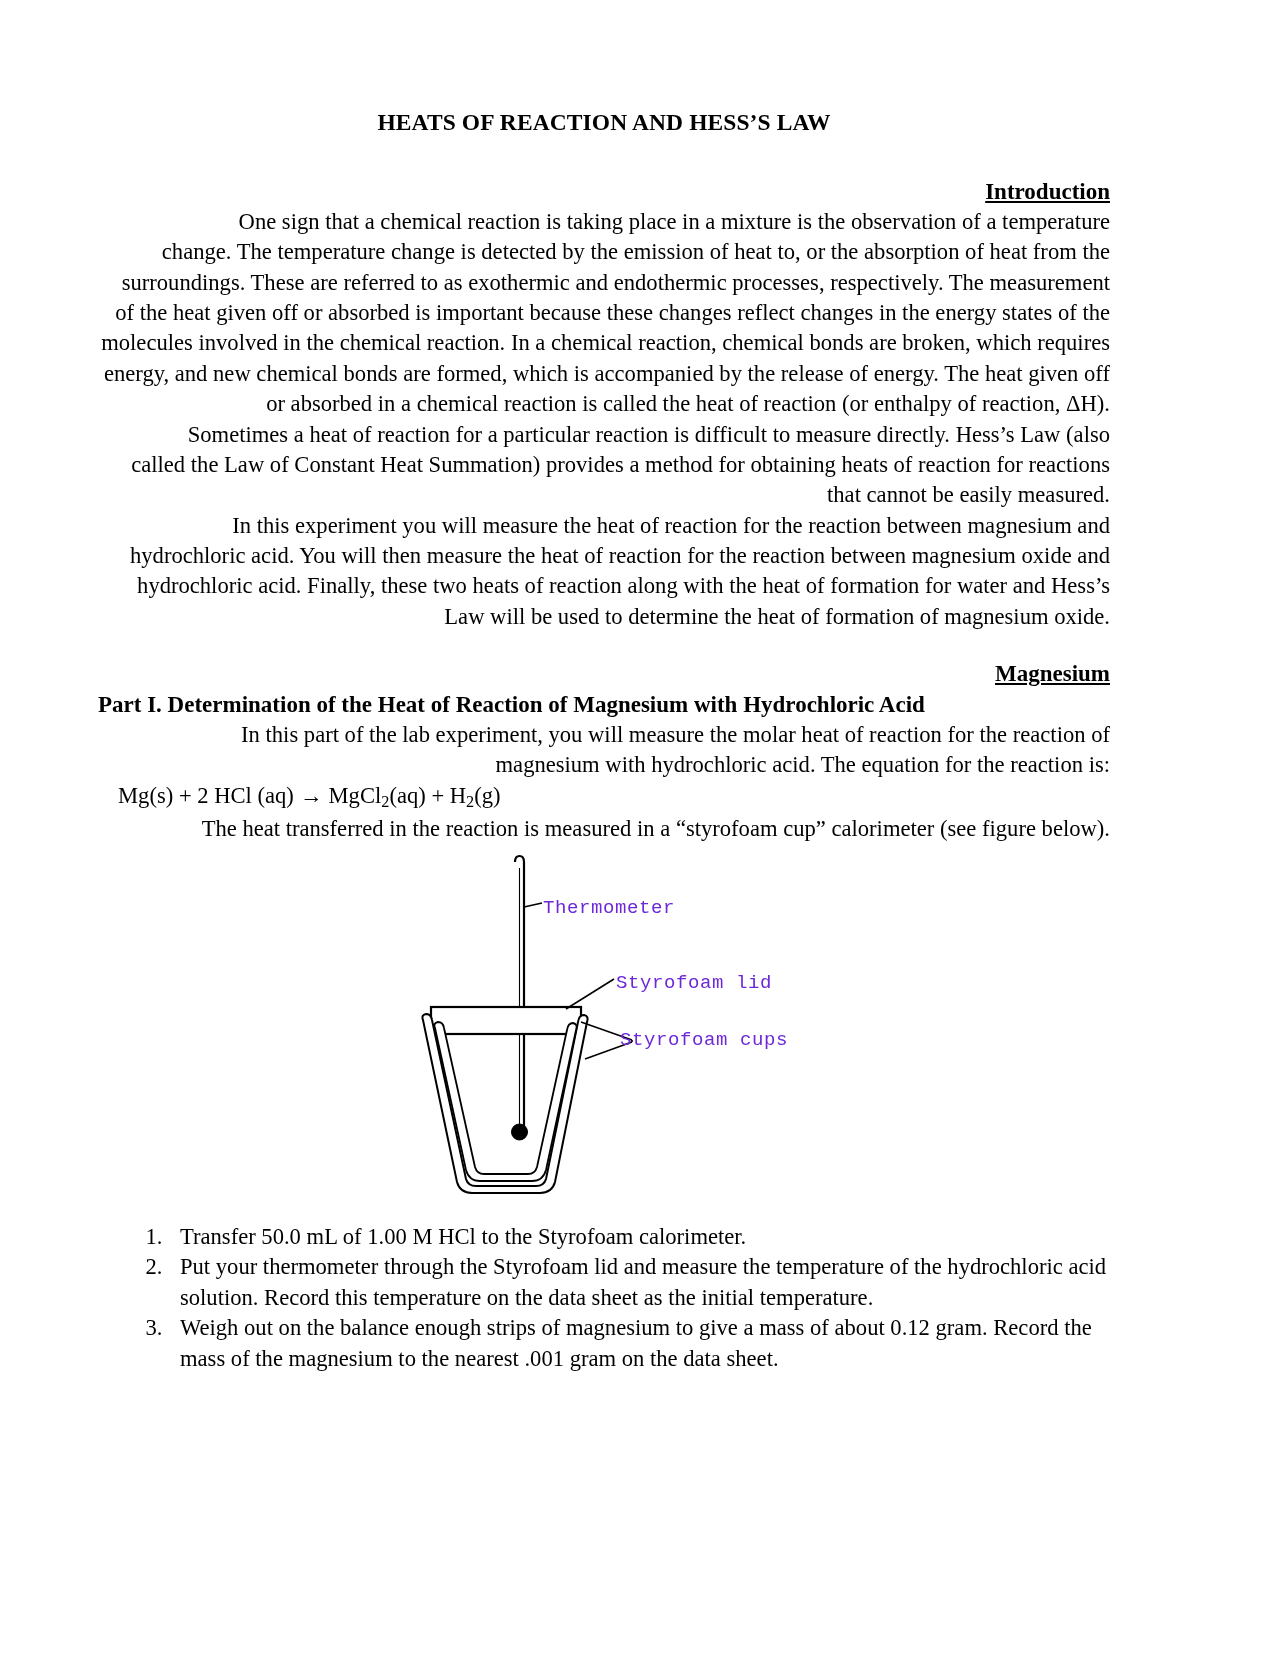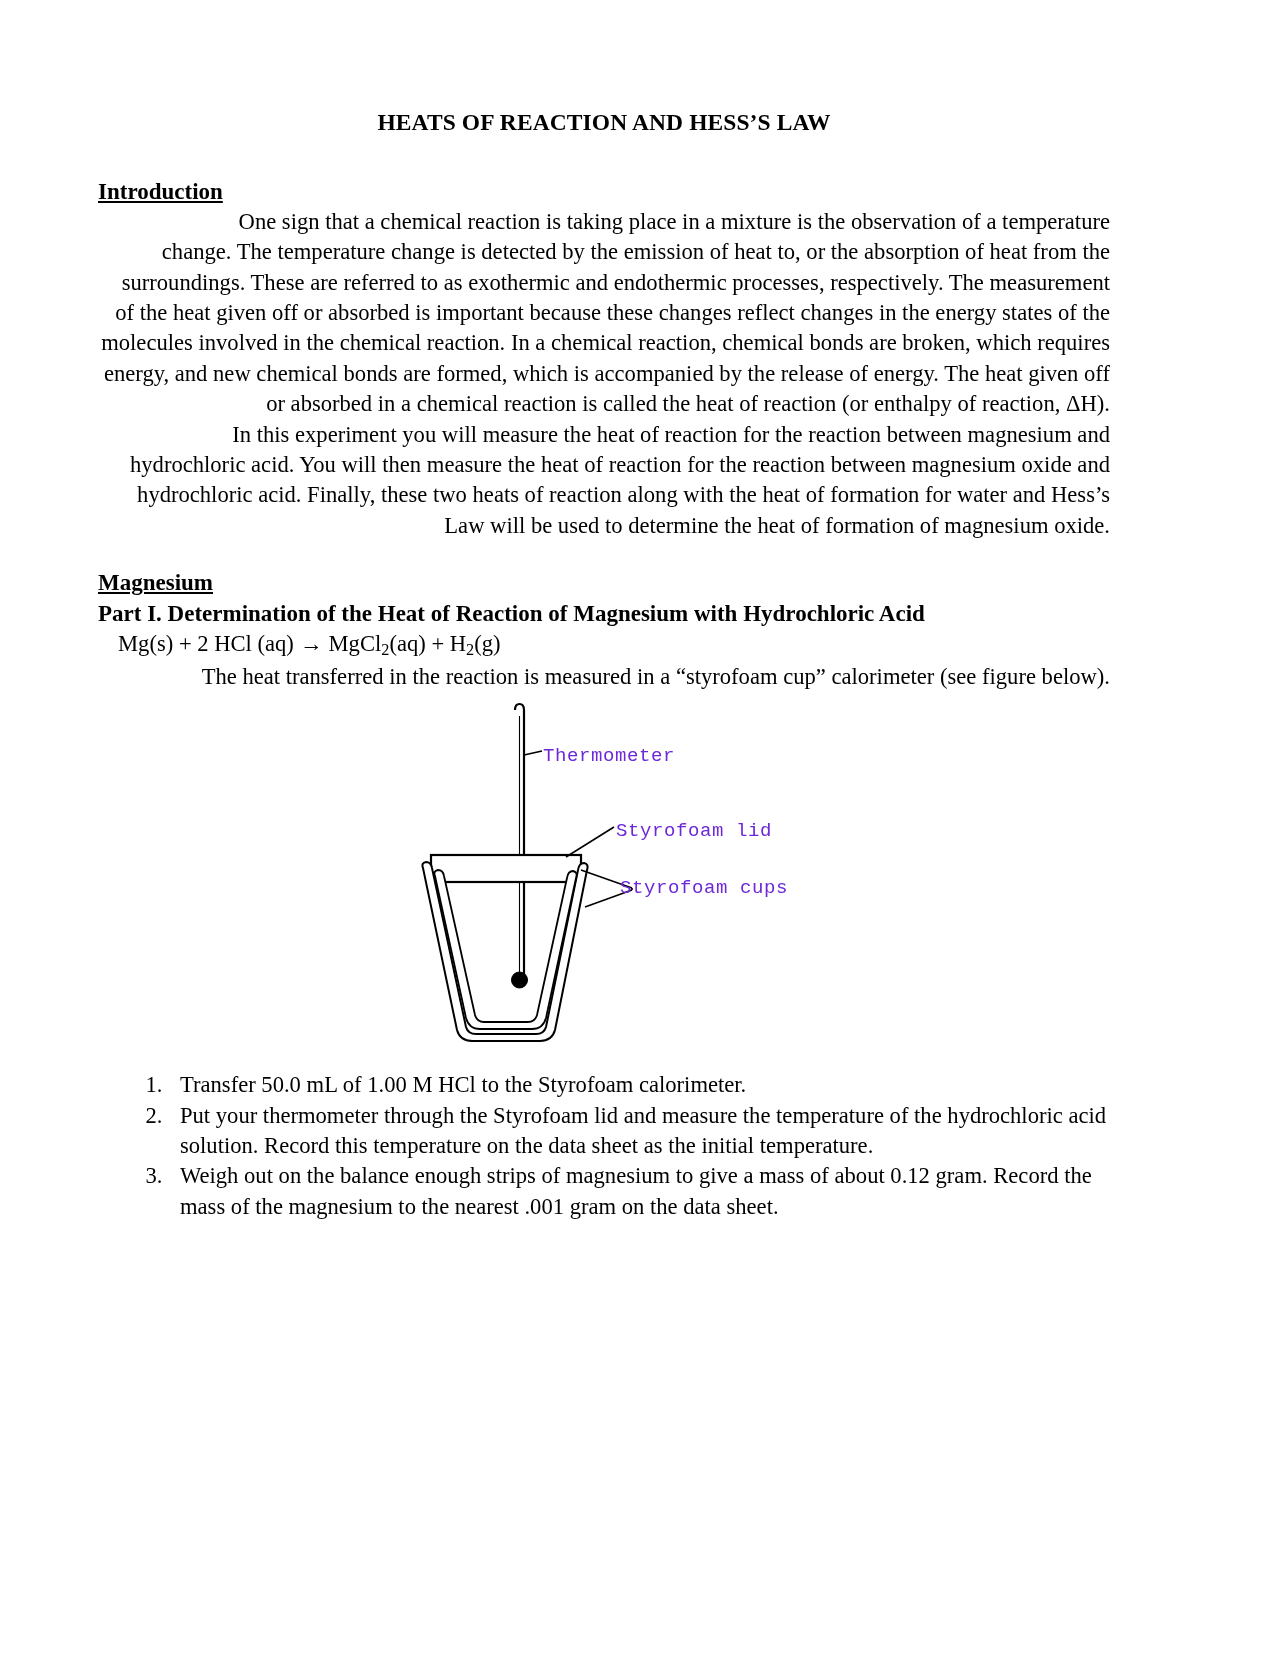--- a/index.html
+++ b/index.html
@@ -35,20 +35,21 @@
     letter-spacing: 0.1px;
     margin: 0 0 42px 0;
     line-height: 1.2;
   }
   .section-heading {
     font-weight: bold;
     font-size: 23px;
     text-decoration: underline;
     margin: 0;
     line-height: 1.25;
+    text-align: right;
   }
   .subsection-heading {
     font-weight: bold;
     font-size: 23px;
     margin: 0;
     line-height: 1.35;
   }
   p.body-text {
     font-size: 22.6px;
     line-height: 1.345;
@@ -110,27 +111,29 @@
 <body>
 
 <div class="page">
   <div class="content">
 
     <div class="doc-title">HEATS OF REACTION AND HESS’S LAW</div>
 
     <div class="section-heading">Introduction</div>
 
     <p class="body-text">One sign that a chemical reaction is taking place in a mixture is the observation of a temperature change.  The temperature change is detected by the emission of heat to, or the absorption of heat from the surroundings.  These are referred to as exothermic and endothermic processes, respectively.  The measurement of the heat given off or absorbed is important because these changes reflect changes in the energy states of the molecules involved in the chemical reaction.  In a chemical reaction, chemical bonds are broken, which requires energy, and new chemical bonds are formed, which is accompanied by the release of energy.  The heat given off or absorbed in a chemical reaction is called the heat of reaction (or enthalpy of reaction, ΔH).</p>
+    <p class="body-text">Sometimes a heat of reaction for a particular reaction is difficult to measure directly.  Hess’s Law (also called the Law of Constant Heat Summation) provides a method for obtaining heats of reaction for reactions that cannot be easily measured.</p>
     <p class="body-text">In this experiment you will measure the heat of reaction for the reaction between magnesium and hydrochloric acid.  You will then measure the heat of reaction for the reaction between magnesium oxide and hydrochloric acid.  Finally, these two heats of reaction along with the heat of formation for water and Hess’s Law will be used to determine the heat of formation of magnesium oxide.</p>
 
     <div class="gap-med"></div>
 
     <div class="section-heading">Magnesium</div>
     <div class="subsection-heading">Part I. Determination of the Heat of Reaction of Magnesium with Hydrochloric Acid</div>
 
+    <p class="body-text">In this part of the lab experiment, you will measure the molar heat of reaction for the reaction of magnesium with hydrochloric acid.  The equation for the reaction is:</p>
 
     <div class="equation">
       <span>Mg(s) + 2 HCl (aq)</span><span class="arrow-char">→</span><span>MgCl</span><sub>2</sub><span>(aq) + H</span><sub>2</sub><span>(g)</span>
     </div>
 
     <p class="body-text">The heat transferred in the reaction is measured in a “styrofoam cup” calorimeter (see figure below).</p>
 
     <div class="figure-wrap">
       <div class="figure-inner">
 

